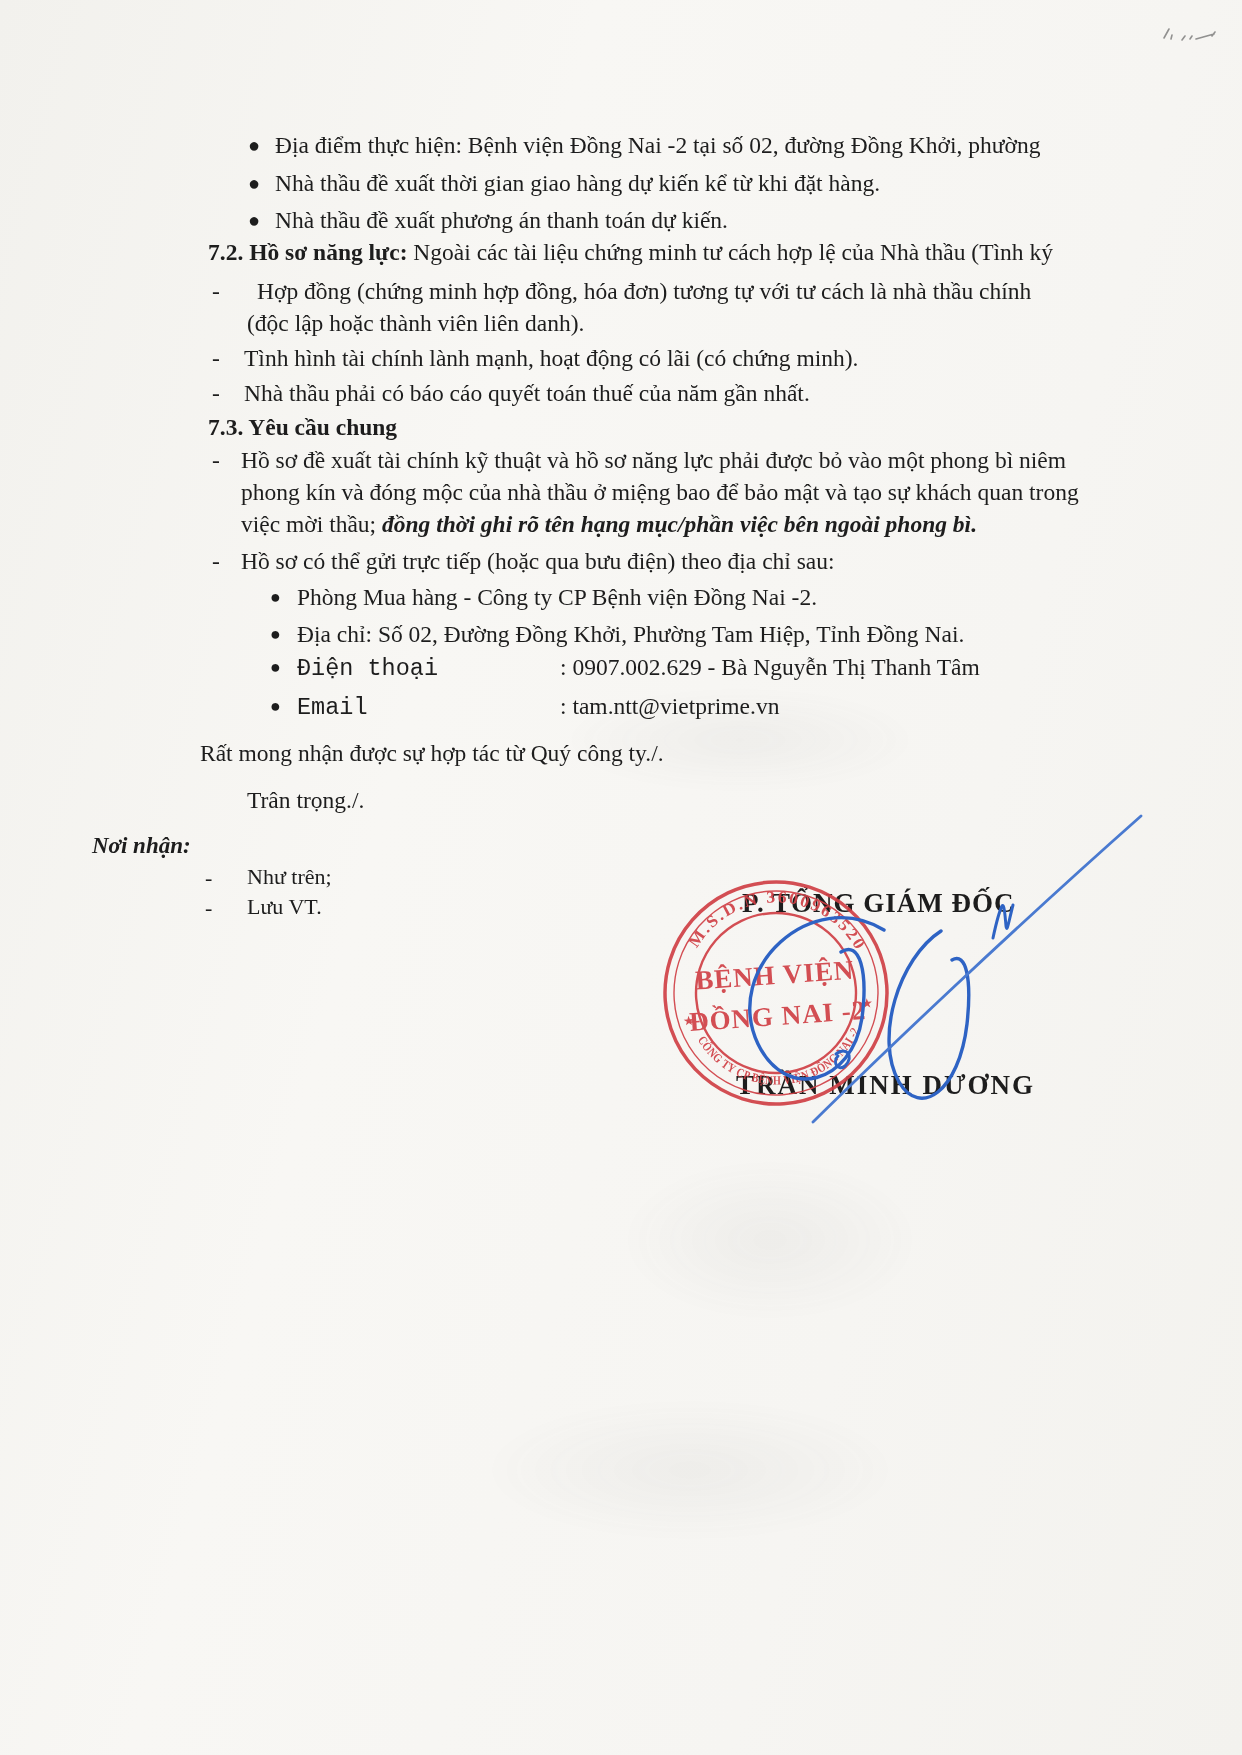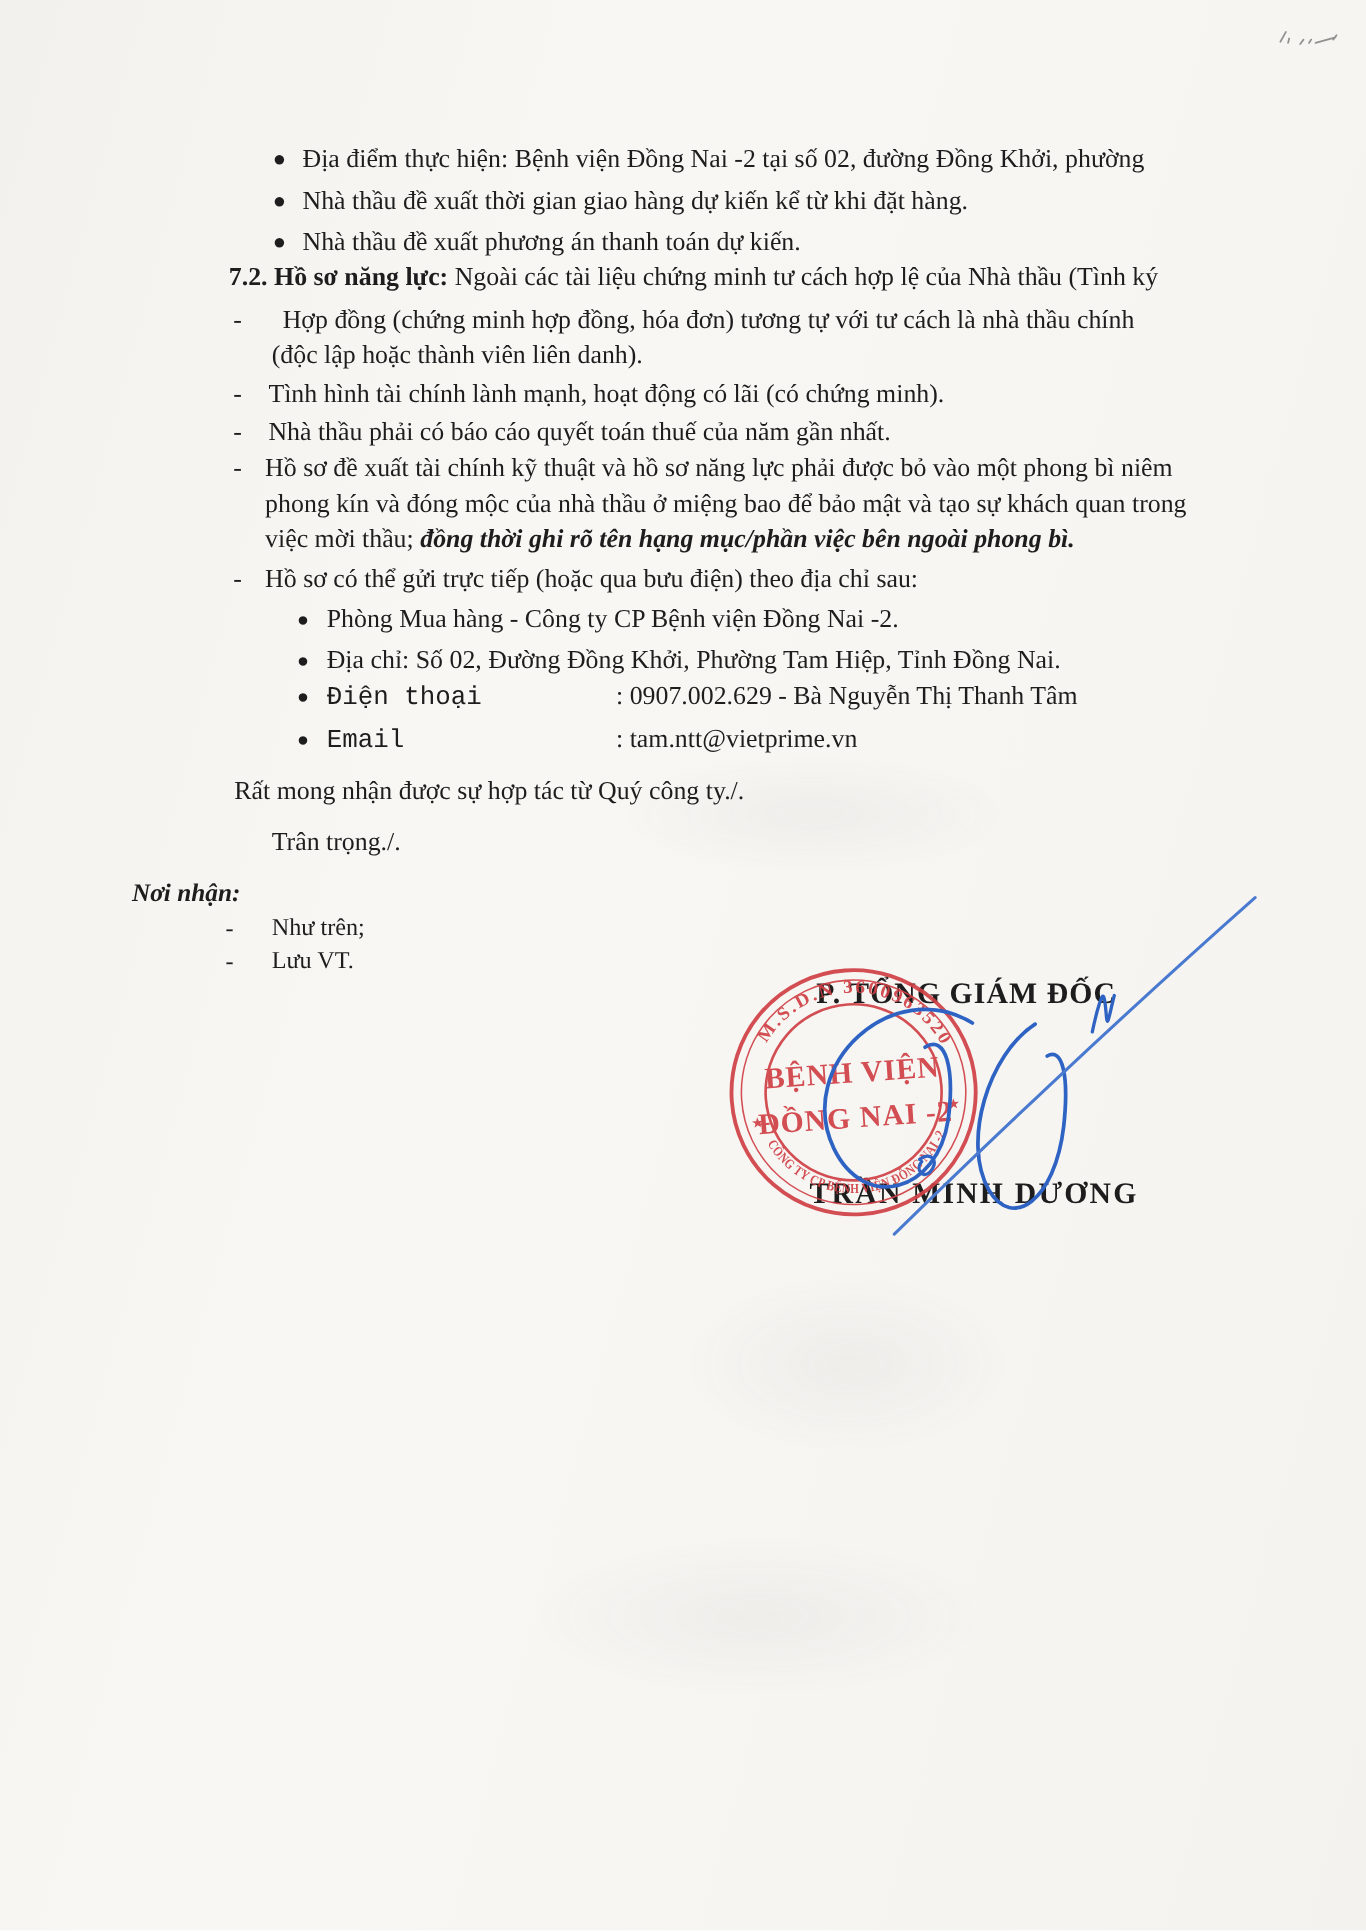--- a/index.html
+++ b/index.html
@@ -23,21 +23,21 @@
   .dash-text{padding-left:244px;}
   .sub-text{padding-left:297px;}
   .para72{padding-left:252px;text-indent:-44px;}
   .para72 .ln2{text-indent:0;}
   .h73{padding-left:208px;font-weight:bold;}
   .d73{padding-left:241px;}
   .b{font-weight:bold;}
   .bi{font-weight:bold;font-style:italic;}
   .closing{padding-left:200px;}
   .regards{padding-left:210px;}
-  .recip-head{padding-left:120px;font-weight:bold;font-style:italic;font-size:23px;}
+  .recip-head{padding-left:92px;font-weight:bold;font-style:italic;font-size:23px;}
   .recip-item{position:relative;padding-left:247px;font-size:22px;line-height:30px;}
   .clabel{display:inline-block;width:263px;white-space:nowrap;font-family:Liberation Mono, monospace;}
   .sig-title{position:absolute;left:742px;top:888px;font-size:27px;font-weight:bold;letter-spacing:1px;white-space:nowrap;}
   .sig-name{position:absolute;left:736px;top:1070px;font-size:27px;font-weight:bold;letter-spacing:2px;white-space:nowrap;}
   .overlay{position:absolute;pointer-events:none;}
   .smudge{position:absolute;border-radius:50%;filter:blur(9px);opacity:0.05;background:radial-gradient(ellipse at center,#555 0%,rgba(85,85,85,0.4) 45%,transparent 72%);}
 </style>
 </head>
 <body>
 
@@ -94,20 +94,23 @@
       </div>
     </div>
 
     <div class="row" style="margin-top:3px;">
       <span class="marker dash">-</span>
       <div class="dash-text">
         <span class="ln">Nhà thầu phải có báo cáo quyết toán thuế của năm gần nhất.</span>
       </div>
     </div>
 
+    <div class="row h73" style="margin-top:2px;">
+      <span class="ln">7.3. Yêu cầu chung</span>
+    </div>
 
     <div class="row" style="margin-top:1px;">
       <span class="marker dash">-</span>
       <div class="d73">
         <span class="ln">Hồ sơ đề xuất tài chính kỹ thuật và hồ sơ năng lực phải được bỏ vào một phong bì niêm</span>
         <span class="ln">phong kín và đóng mộc của nhà thầu ở miệng bao để bảo mật và tạo sự khách quan trong</span>
         <span class="ln"><span>việc mời thầu; </span><span class="bi">đồng thời ghi rõ tên hạng mục/phần việc bên ngoài phong bì.</span></span>
       </div>
     </div>
 
@@ -139,21 +142,21 @@
         </div>
     </div>
 
     <div class="row" style="margin-top:5px;">
       <span class="marker subdot">●</span>
       <div class="sub-text">
           <span class="ln"><span class="clabel">Email</span><span>: tam.ntt@vietprime.vn</span></span>
         </div>
     </div>
 
-    <div class="row closing" style="margin-top:13px;margin-left:13px;">
+    <div class="row closing" style="margin-top:13px;">
       <span class="ln">Rất mong nhận được sự hợp tác từ Quý công ty./.</span>
     </div>
 
     <div class="row regards" style="margin-top:15px;margin-left:37px;">
       <span class="ln">Trân trọng./.</span>
     </div>
 
     <div class="row recip-head" style="margin-top:14px;">
       <span class="ln">Nơi nhận:</span>
     </div>

